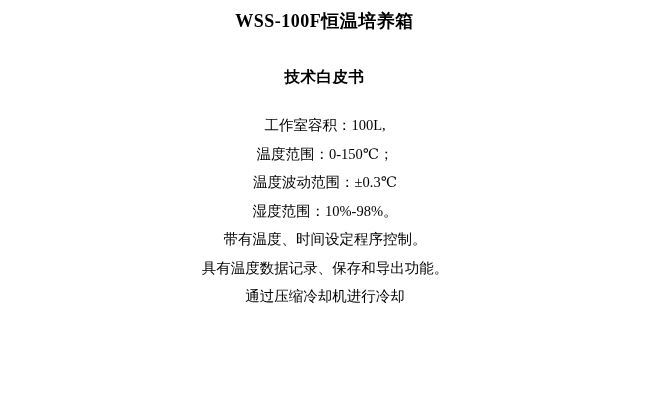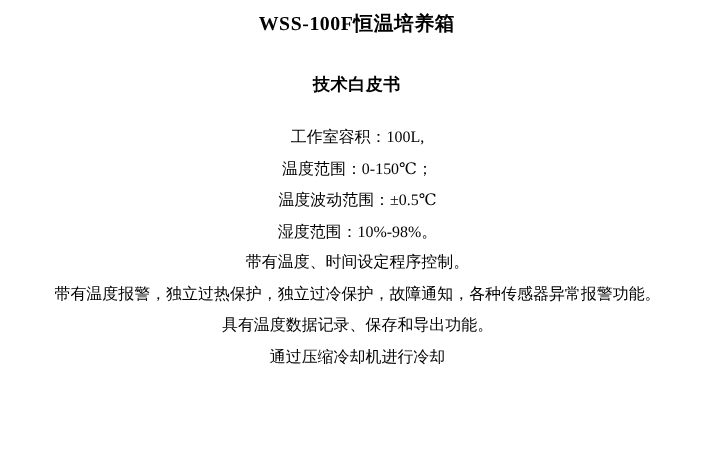--- a/index.html
+++ b/index.html
@@ -54,21 +54,20 @@
 
 <div class="page">
 
   <div class="doc-title">WSS-100F恒温培养箱</div>
 
   <div class="doc-subtitle">技术白皮书</div>
 
   <div class="body-block">
     <div class="spec-line">工作室容积：100L,</div>
     <div class="spec-line">温度范围：0-150℃；</div>
-    <div class="spec-line">温度波动范围：±0.5℃</div>
+    <div class="spec-line">温度波动范围：±0.3℃</div>
     <div class="spec-line">湿度范围：10%-98%。</div>
     <div class="spec-line">带有温度、时间设定程序控制。</div>
-    <div class="spec-line">带有温度报警，独立过热保护，独立过冷保护，故障通知，各种传感器异常报警功能。</div>
     <div class="spec-line">具有温度数据记录、保存和导出功能。</div>
     <div class="spec-line">通过压缩冷却机进行冷却</div>
   </div>
 
 </div>
 
 </body></html>

